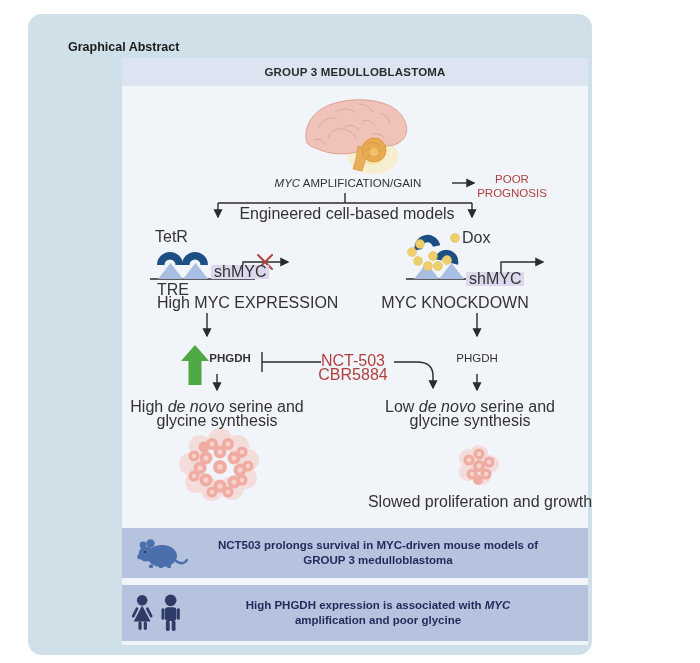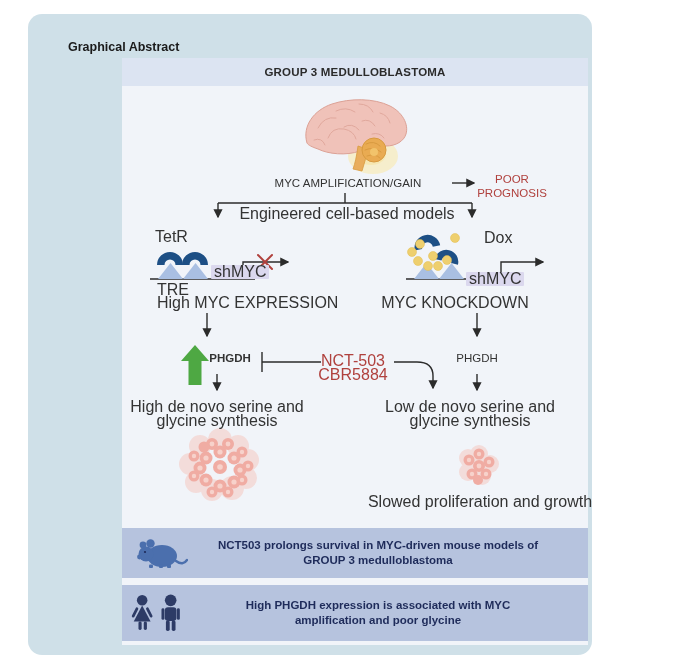--- a/index.html
+++ b/index.html
@@ -17,21 +17,21 @@
   .panel{position:absolute; left:94px; top:44px; width:466px; height:587px; background:var(--panel_body);}
   .panel-header{position:absolute; left:0; top:0; width:466px; height:28px; background:var(--panel_header);
     display:flex; align-items:center; justify-content:center;
     font-size:11.5px; font-weight:bold; color:#2b2b2b; letter-spacing:.2px;}
   .diagram{position:absolute; left:0; top:28px; width:466px; height:442px;}
   .diagram svg{position:absolute; left:0; top:0;}
   .lbl{position:absolute; font-size:16px; color:#333; white-space:nowrap; line-height:13px;}
   .ctr{transform:translateX(-50%); text-align:center;}
   .red{color:var(--accent_red);}
   .bold{font-weight:bold;}
-  .it{}
+  .it{font-style:italic;}
   .fs115{font-size:11.5px;}
   .lh135{line-height:13.5px;}
   .lh14{line-height:14px;}
   .tag{background:var(--shmyc_label_bg); padding:0 3px 1px 3px; border-radius:1px;}
   .banner{position:absolute; left:0; width:466px; background:var(--banner);}
   .banner-1{top:470px; height:50px;}
   .banner-2{top:527px; height:56px;}
   .banner-icon{position:absolute; left:12px; top:50%; transform:translateY(-50%);}
   .banner-2 .banner-icon{left:8px;}
   .banner-text{position:absolute; left:0; top:50%; transform:translateY(-50%); width:100%;
@@ -220,21 +220,21 @@
         <div>POOR</div>
         <div>PROGNOSIS</div>
       </div>
       <div class="lbl ctr" style="left:225px; top:121px;">Engineered cell-based models</div>
 
       <div class="lbl" style="left:33px; top:144px;">TetR</div>
       <div class="lbl tag" style="left:89px; top:179px;">shMYC</div>
       <div class="lbl" style="left:35px; top:197px;">TRE</div>
       <div class="lbl" style="left:35px; top:210px;">High MYC EXPRESSION</div>
 
-      <div class="lbl" style="left:340px; top:145px;margin-left:22px;">Dox</div>
+      <div class="lbl" style="left:340px; top:145px;">Dox</div>
       <div class="lbl tag" style="left:344px; top:186px;">shMYC</div>
       <div class="lbl ctr" style="left:333px; top:210px;">MYC KNOCKDOWN</div>
 
       <div class="lbl ctr bold fs115" style="left:108px; top:266px;">PHGDH</div>
       <div class="lbl ctr red lh135" style="left:231px; top:268px;">
         <div>NCT-503</div>
         <div>CBR5884</div>
       </div>
       <div class="lbl ctr fs115" style="left:355px; top:266px;">PHGDH</div>
 

